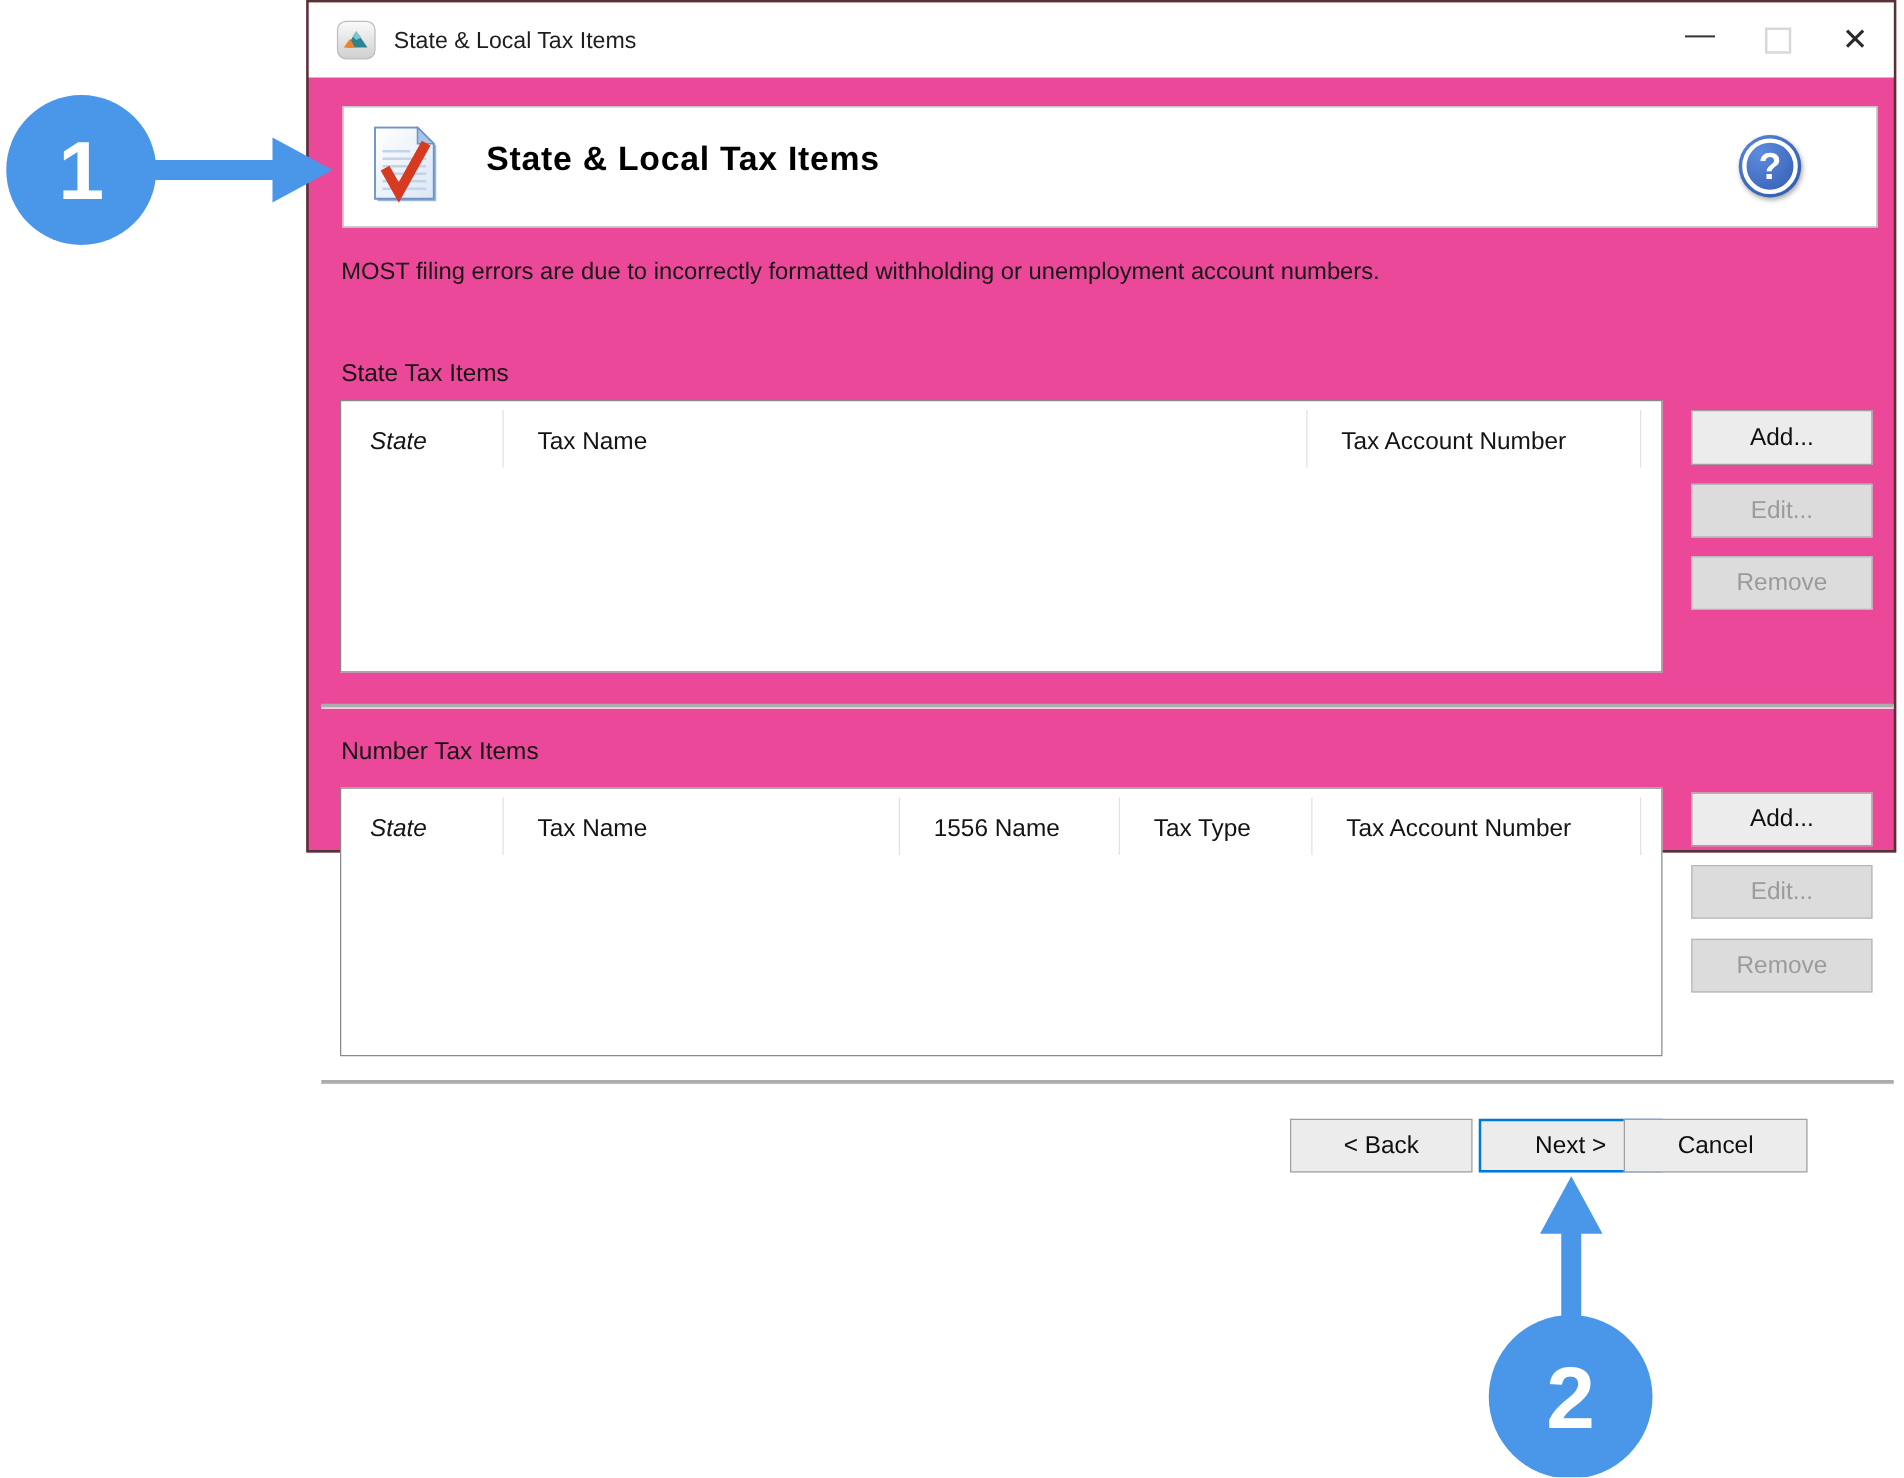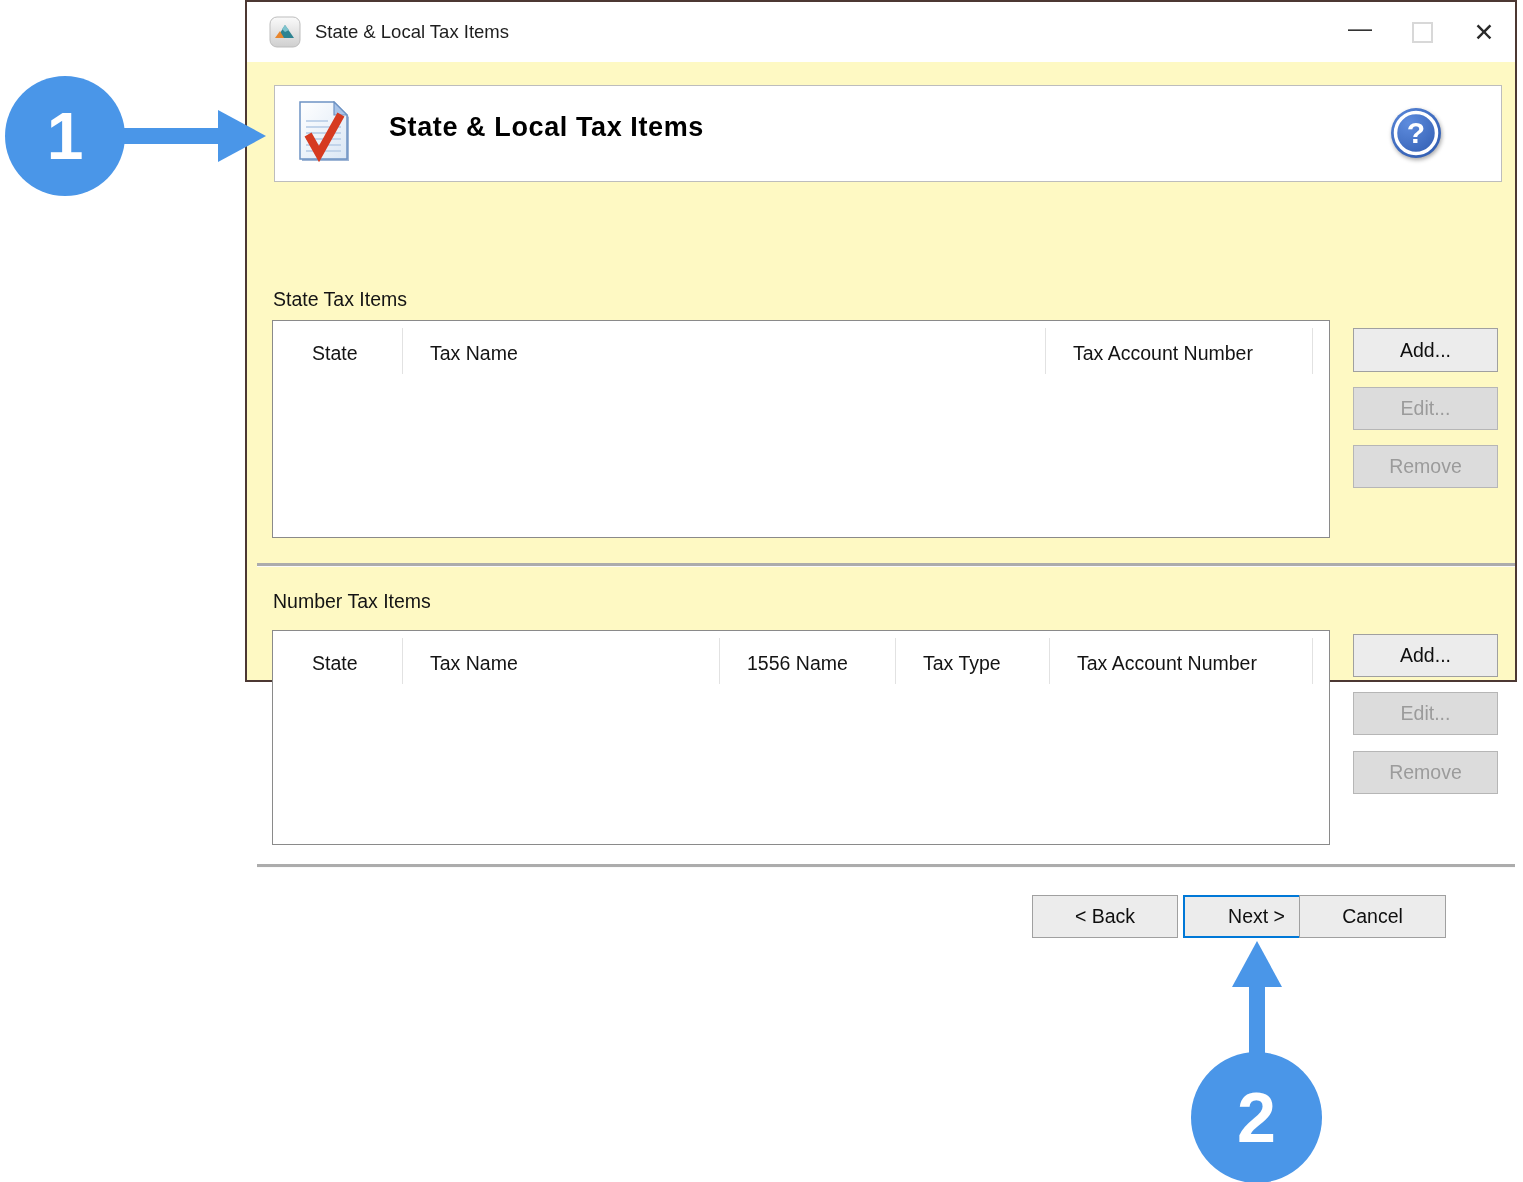--- a/index.html
+++ b/index.html
@@ -5,21 +5,21 @@
   html,body { margin:0; padding:0; background:#fff; }
   .stage {
     position:relative; width:1523px; height:1182px; background:#ffffff;
     font-family:"Liberation Sans", sans-serif; overflow:hidden;
     -webkit-font-smoothing:antialiased;
   }
 
   
   .dialog {
     position:absolute; left:245px; top:0; width:1272px; height:682px;
-    background:#fef9c3; border:2px solid #4c3833; box-sizing:border-box;
+    background:#ec4899; border:2px solid #4c3833; box-sizing:border-box;
   }
   .titlebar {
     position:absolute; left:0; top:0; width:100%; height:60px; background:#ffffff;
     display:flex; align-items:center;
   }
   .app-icon { margin-left:22px; width:32px; height:32px; flex:0 0 auto; }
   .title-text { margin-left:14px; font-size:18.5px; color:#1e1e1e; }
   .win-controls { position:absolute; right:0; top:0; height:60px; display:flex; align-items:center; }
   .win-btn { width:62px; height:60px; display:flex; align-items:center; justify-content:center; }
   .min-glyph { font-size:24px; color:#333; line-height:0; transform:translateY(-4px); }
@@ -52,21 +52,21 @@
     position:absolute; left:25px; width:1058px; background:#ffffff;
     border:1px solid #8a8a8a; box-sizing:border-box;
   }
   .table1 { top:318px; height:218px; }
   .table2 { top:628px; height:215px; }
   .cols { display:flex; margin-top:7px; }
   .th {
     height:46px; box-sizing:border-box; border-right:1px solid #e2e2e2;
     font-size:19.5px; color:#141414; padding-top:14px; padding-left:27px;
   }
-  .th.first { padding-left:39px; }
+  .th.first { padding-left:23px;font-style:italic; }
   .t1c1 { width:130px; } .t1c2 { width:643px; } .t1c3 { width:267px; }
   .t2c1 { width:130px; } .t2c2 { width:317px; } .t2c3 { width:176px; } .t2c4 { width:154px; } .t2c5 { width:263px; }
 
   
   .btn {
     position:absolute; box-sizing:border-box; background:#ececec; border:1px solid #a0a0a0;
     font-size:19.5px; color:#0f0f0f; display:flex; align-items:center; justify-content:center;
     cursor:pointer;
   }
   .btn.disabled { background:#dcdcdc; border-color:#b6b6b6; color:#9b9b9b; cursor:default; }
@@ -160,20 +160,21 @@
               <stop offset="1" stop-color="#2b57ab"></stop>
           </radialGradient>
         </defs>
         <circle cx="27" cy="27" r="25" fill="url(#rg-help)"></circle>
         <circle cx="27" cy="27" r="20.5" fill="none" stroke="#ffffff" stroke-width="3.5"></circle>
         <text x="27" y="37" font-size="30" font-weight="bold" fill="#ffffff" text-anchor="middle" font-family="Liberation Sans, sans-serif">?</text>
       </svg>
     </div>
 
     <div class="desc">
+      <div>MOST filing errors are due to incorrectly formatted withholding or unemployment account numbers.</div>
     </div>
 
     <div class="sec-label state-label">State Tax Items</div>
     <div class="table table1">
       <div class="cols">
         <div class="th first t1c1">State</div>
         <div class="th t1c2">Tax Name</div>
         <div class="th t1c3">Tax Account Number</div>
       </div>
     </div>

